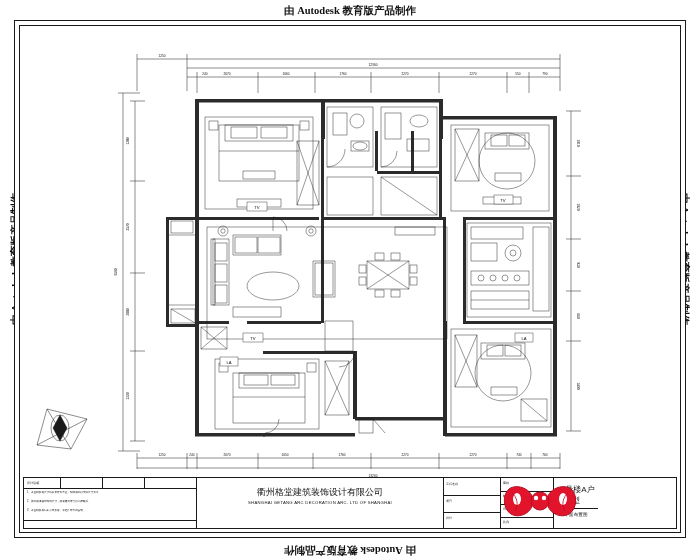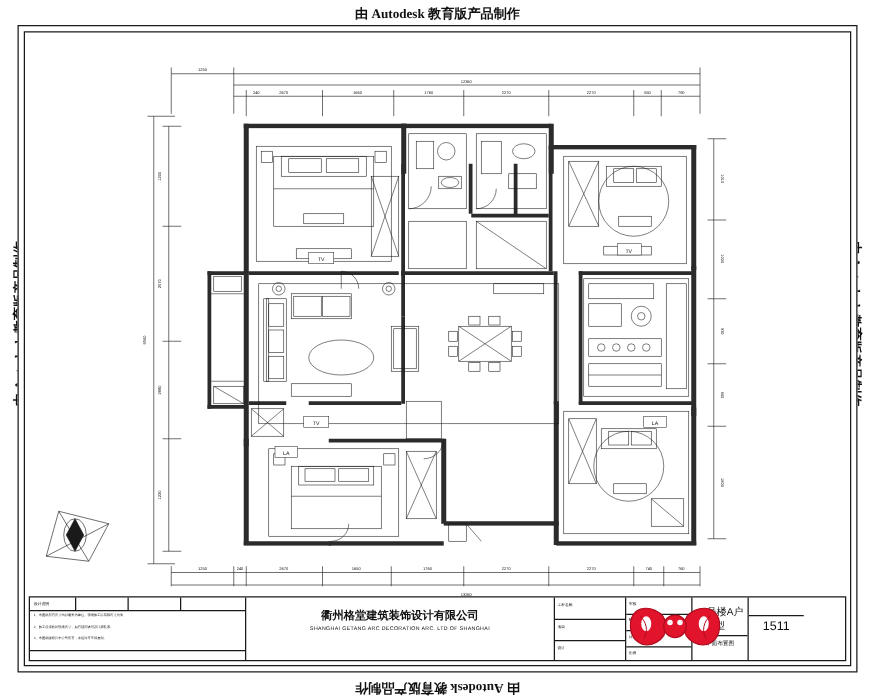--- a/index.html
+++ b/index.html
@@ -40,21 +40,21 @@
     background:#fff;
   }
   .tb-left{width:172px;border-right:1px solid #1a1a1a;position:relative;}
   .tb-left .r{position:absolute;left:0;right:0;border-top:1px solid #1a1a1a;}
   .tb-left .c{position:absolute;top:0;bottom:0;border-left:1px solid #1a1a1a;}
   .tiny{font-size:2.6px;color:#111;line-height:1.25;}
   .tiny3{font-size:3.1px;color:#111;line-height:1.3;}
   .tb-mid{flex:1;position:relative;}
   .firm-cn{
     position:absolute;left:0;right:0;top:8px;text-align:center;
-    font-size:9px;font-weight:bold;color:#111;
+    font-size:9px;font-weight:normal;color:#111;
     font-family:"DejaVu Sans", sans-serif;
   }
   .firm-en{
     position:absolute;left:0;right:0;top:22px;text-align:center;
     font-size:4.2px;color:#111;letter-spacing:.3px;
   }
   .tb-cols{
     width:232px;display:flex;border-left:1px solid #1a1a1a;
   }
   .tbc{border-right:1px solid #1a1a1a;position:relative;}
@@ -409,24 +409,20 @@
         <div class="cellt" style="top:3px;">审核</div>
         <div class="cellt" style="top:16px;">制图</div>
         <div class="cellt" style="top:29px;">日期</div>
         <div class="cellt" style="top:42px;">比例</div>
       </div>
       <div class="tbc c3">
         <div class="hrow" style="top:30px;"></div>
         <div class="midnum" style="top:6px;">一号楼A户型</div>
         <div class="planname">平面布置图</div>
       </div>
-      <div class="tbc c5">
-        <div class="hrow" style="top:14px;"></div>
-        <div class="bignum">1511</div>
-      </div>
     </div>
   </div>
 
   <div class="kitty">
     <svg width="74" height="44" viewBox="0 0 74 44" xmlns="http://www.w3.org/2000/svg">
       <g fill="#e2142c" stroke="#b00d20" stroke-width="1">
         <path d="M30 22 C30 10, 14 4, 6 10 C-1 16, 0 30, 8 35 C16 40, 30 34, 30 22 Z"></path>
         <path d="M44 22 C44 10, 60 4, 68 10 C75 16, 74 30, 66 35 C58 40, 44 34, 44 22 Z"></path>
         <circle cx="37" cy="22" r="9"></circle>
       </g>

